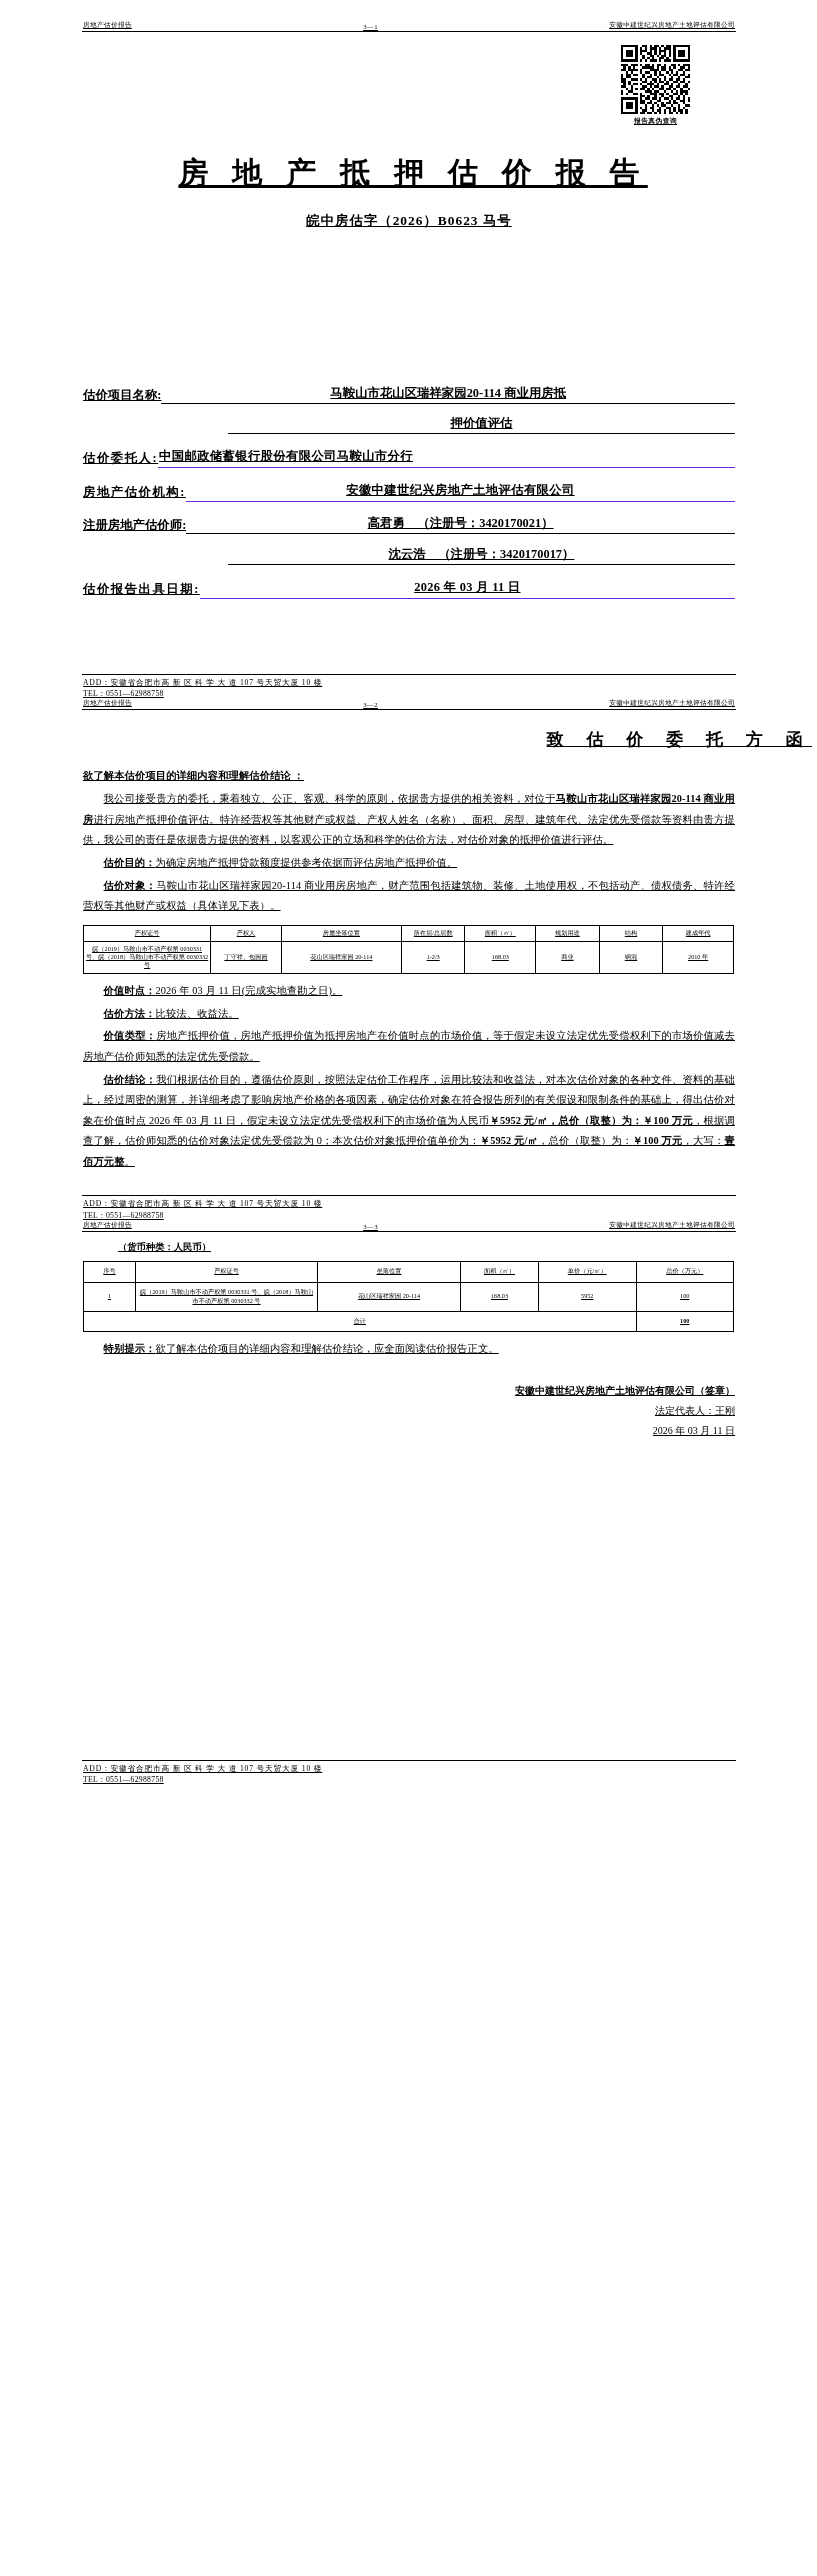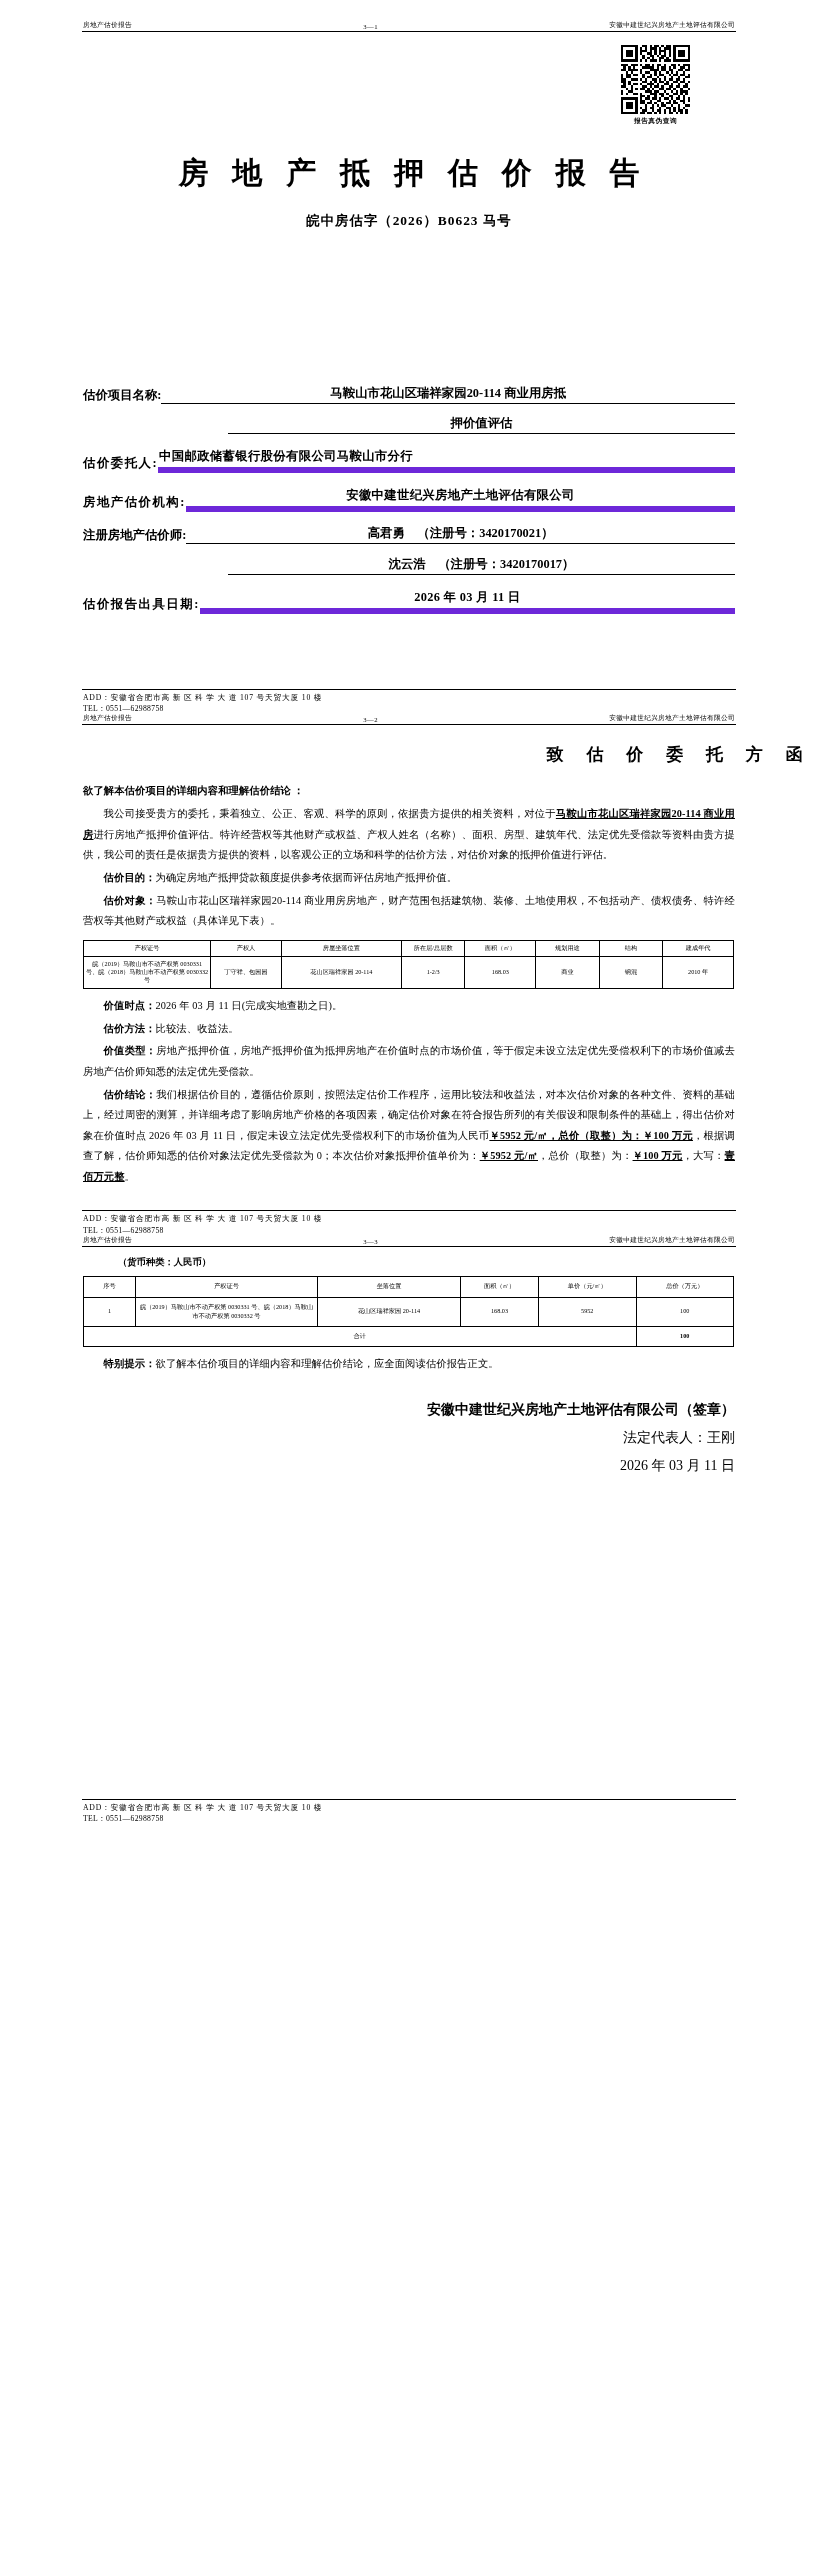--- a/index.html
+++ b/index.html
@@ -8,20 +8,21 @@
     width:818px;
     font-family:"Liberation Serif","DejaVu Serif",serif;
     color:#000;
     -webkit-font-smoothing:none;
   }
   .page {
     position:relative;
     width:806px;
     margin:0 auto;
     padding:0 0 0 0;
+    text-decoration:underline;
   }
   
   .run-head{
     display:flex;
     align-items:flex-end;
     justify-content:space-between;
     padding:0 77px 1px 77px;
     font-size:6.7px;
     letter-spacing:0.3px;
   }
@@ -81,21 +82,21 @@
     line-height:1.5;
     margin-bottom:13.4px;
     letter-spacing:0.5px;
   }
   .fld .lab{
     white-space:nowrap;
     letter-spacing:1.5px;
   }
   .fld .val{
     flex:1;
-    border-bottom:6px solid #6d28d9;
+    border-bottom:1px solid #6d28d9;
     text-align:center;
     padding-bottom:1px;
     letter-spacing:0.3px;
   }
   .fld .val.lead{ text-align:left; padding-left:1px;}
   .fld2{
     display:block;
     font-size:12.4px;
     font-weight:bold;
     margin-bottom:13.4px;
@@ -177,21 +178,21 @@
   .tbl2 th{ font-weight:normal; }
   .cur{
     margin:9.3px 0 0 112px;
     font-size:9.3px;
     font-weight:bold;
   }
   
   .sign{
     margin:20.6px 77px 0 77px;
     text-align:right;
-    font-size:14px;
+    font-size:10px;
     line-height:2.0;
   }
   .sign .bb{ font-weight:bold; }
   .final{
     text-align:center;
     font-size:11.3px;
     font-weight:bold;
     letter-spacing:0.5px;
     margin:20.6px 0 0 0;
   }

